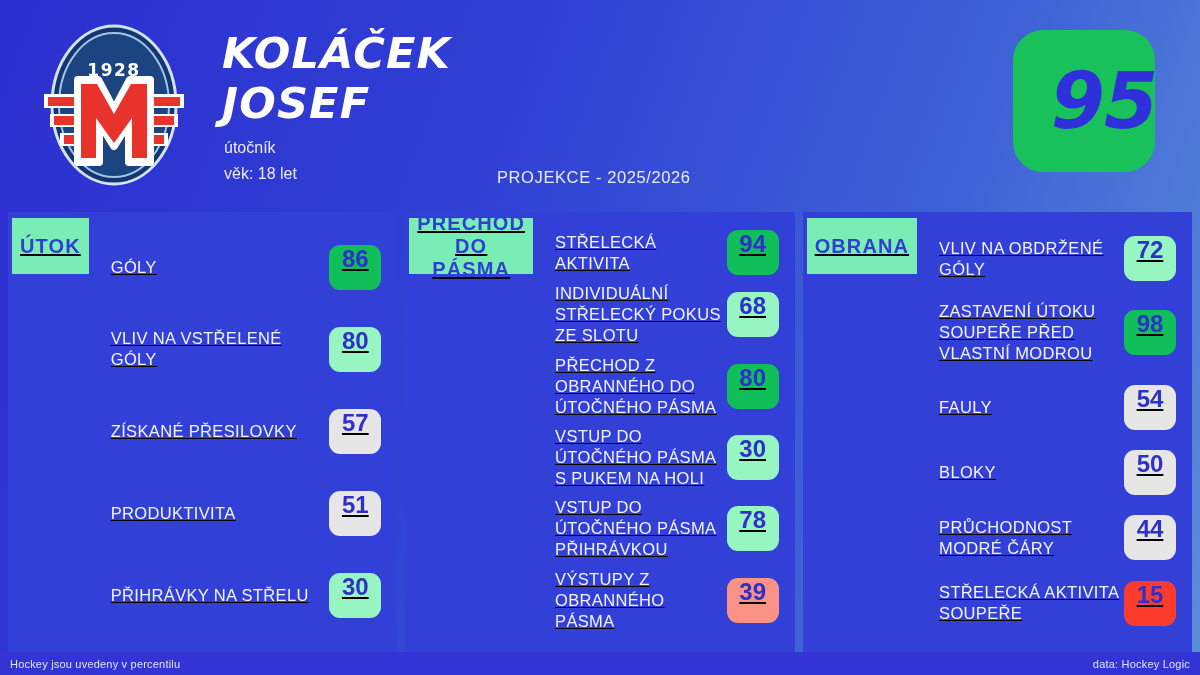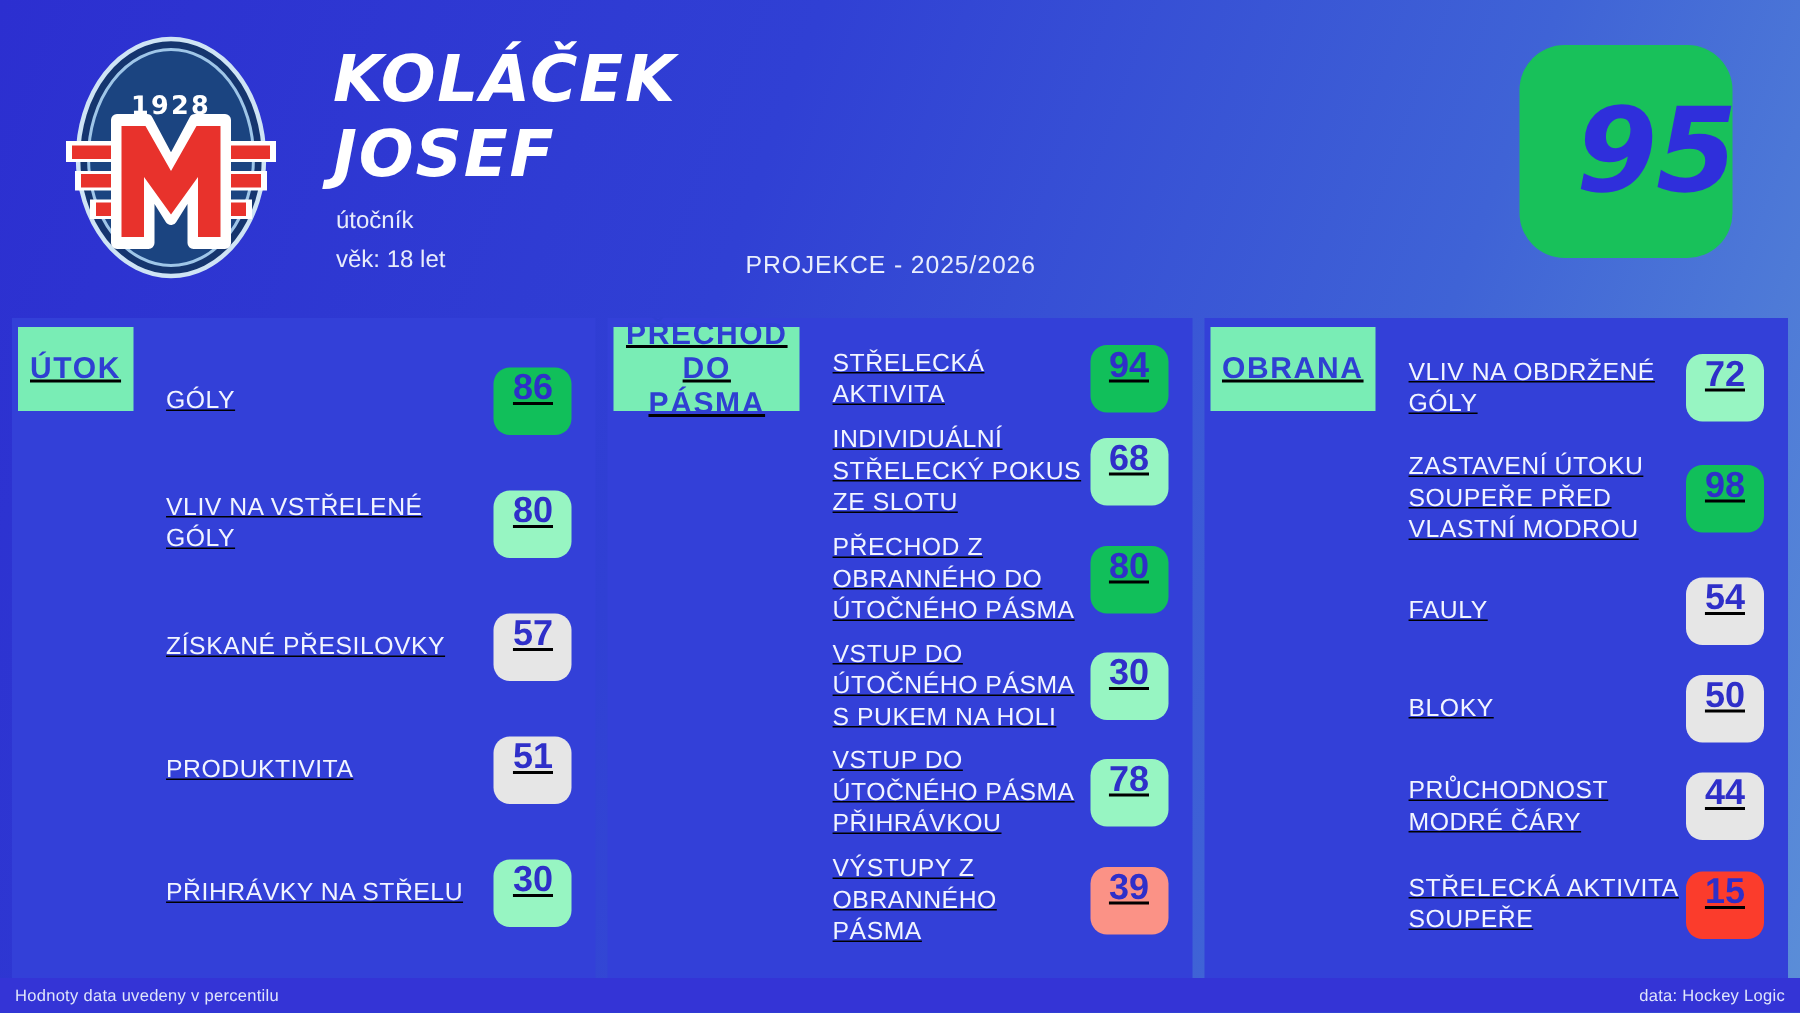--- a/index.html
+++ b/index.html
@@ -386,17 +386,17 @@
             <div class="label">STŘELECKÁ AKTIVITA SOUPEŘE</div>
             <div class="pill tier-bad">
               <span class="num">15</span>
             </div>
           </div>
         </div>
       </div>
     </div>
 
   <div class="footer">
-    <span>Hodnoty data uvedeny v percentilu</span>
+    <span>Hockey jsou uvedeny v percentilu</span>
     <span>data: Hockey Logic</span>
   </div>
 
 </div>
 
 </body></html>

